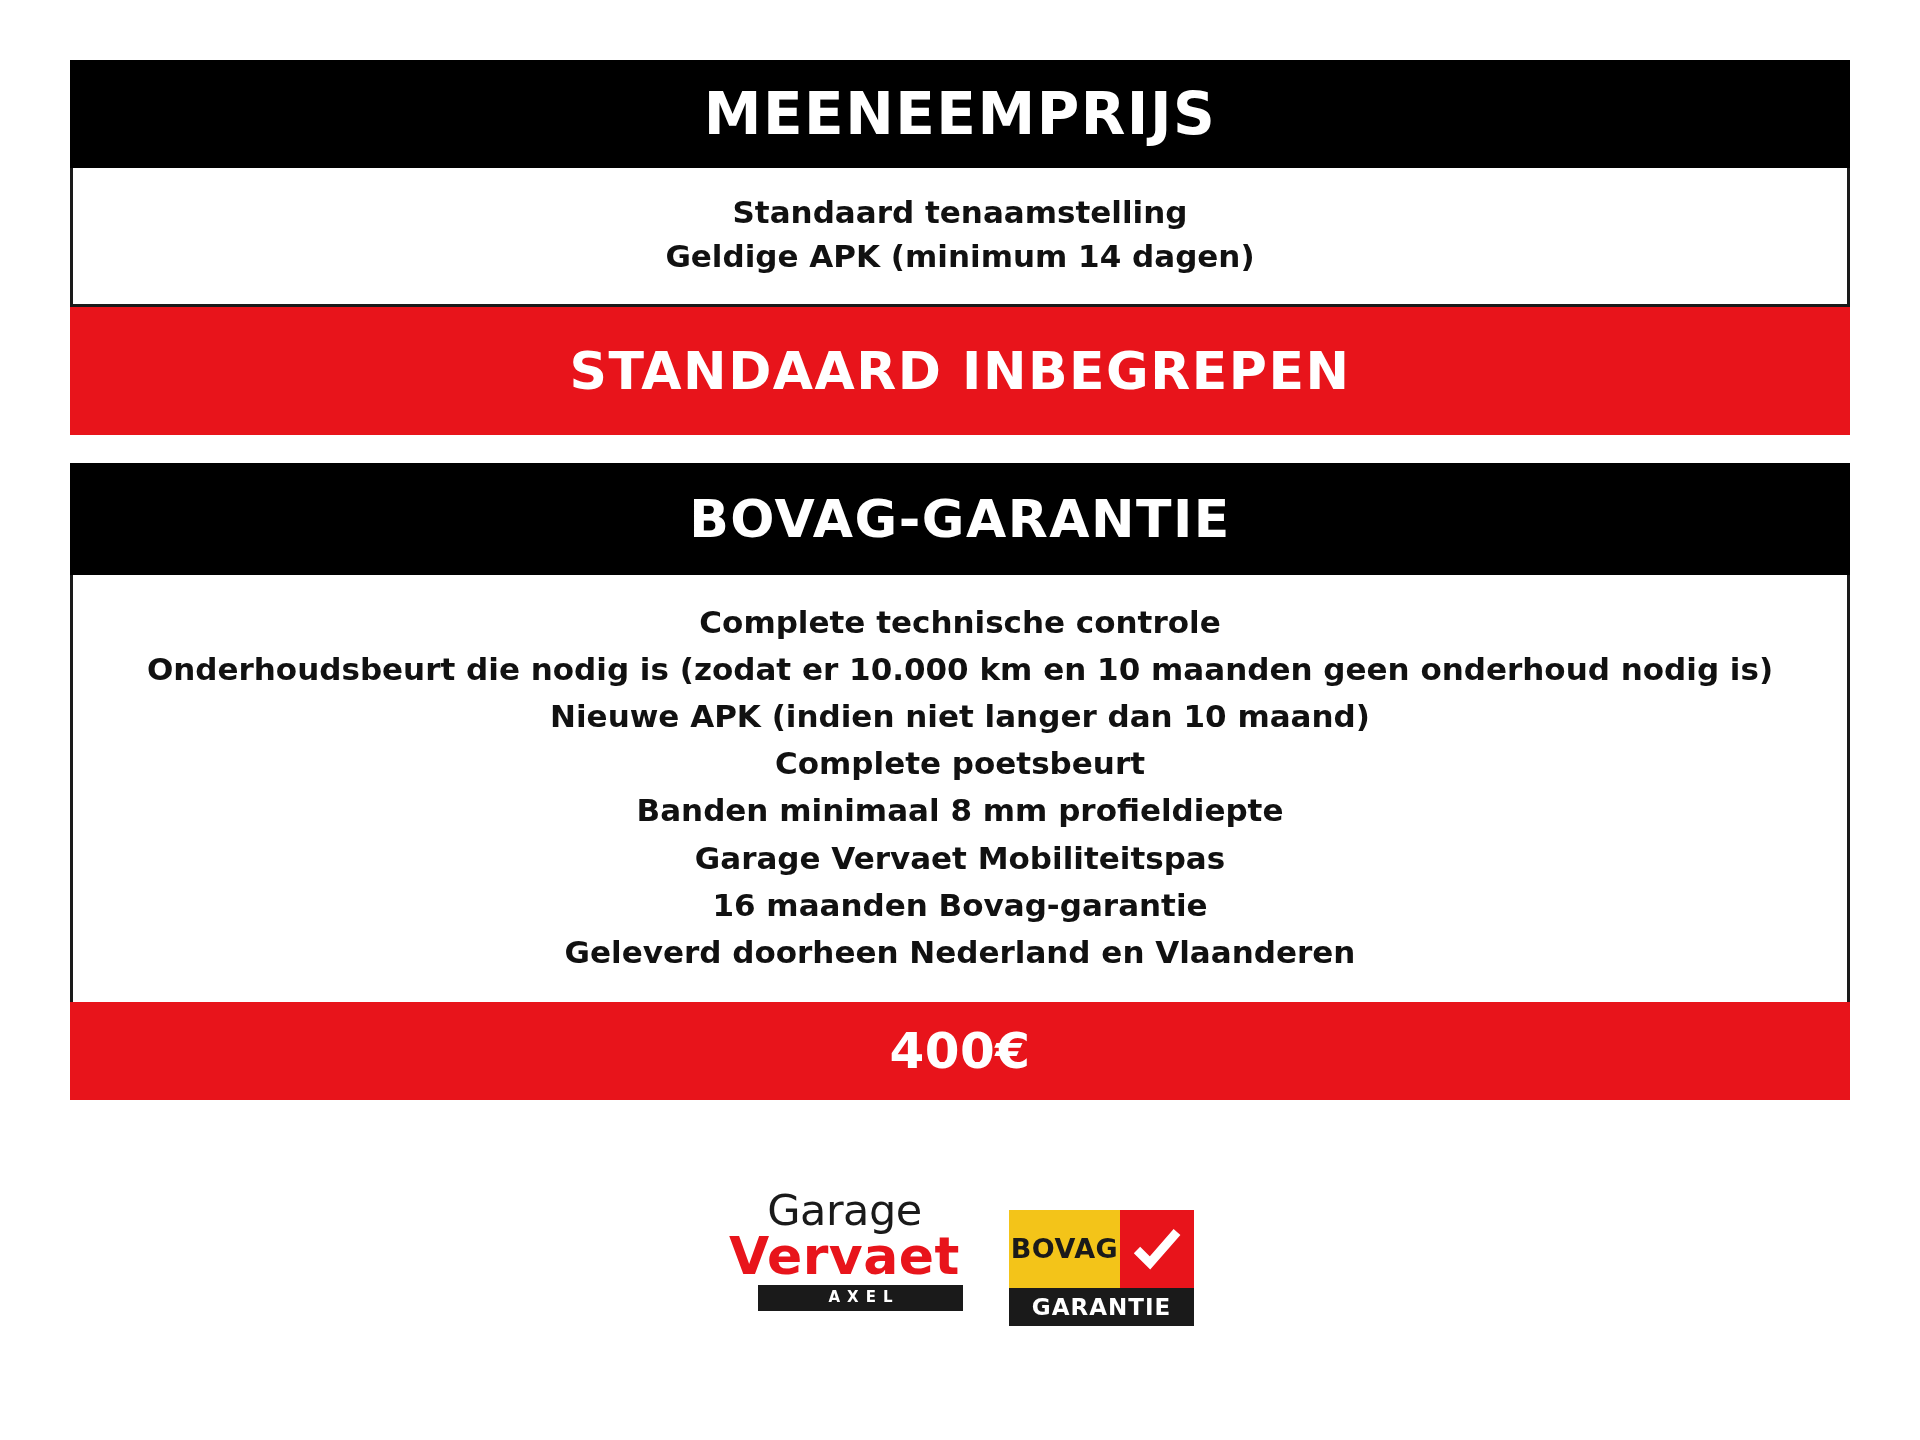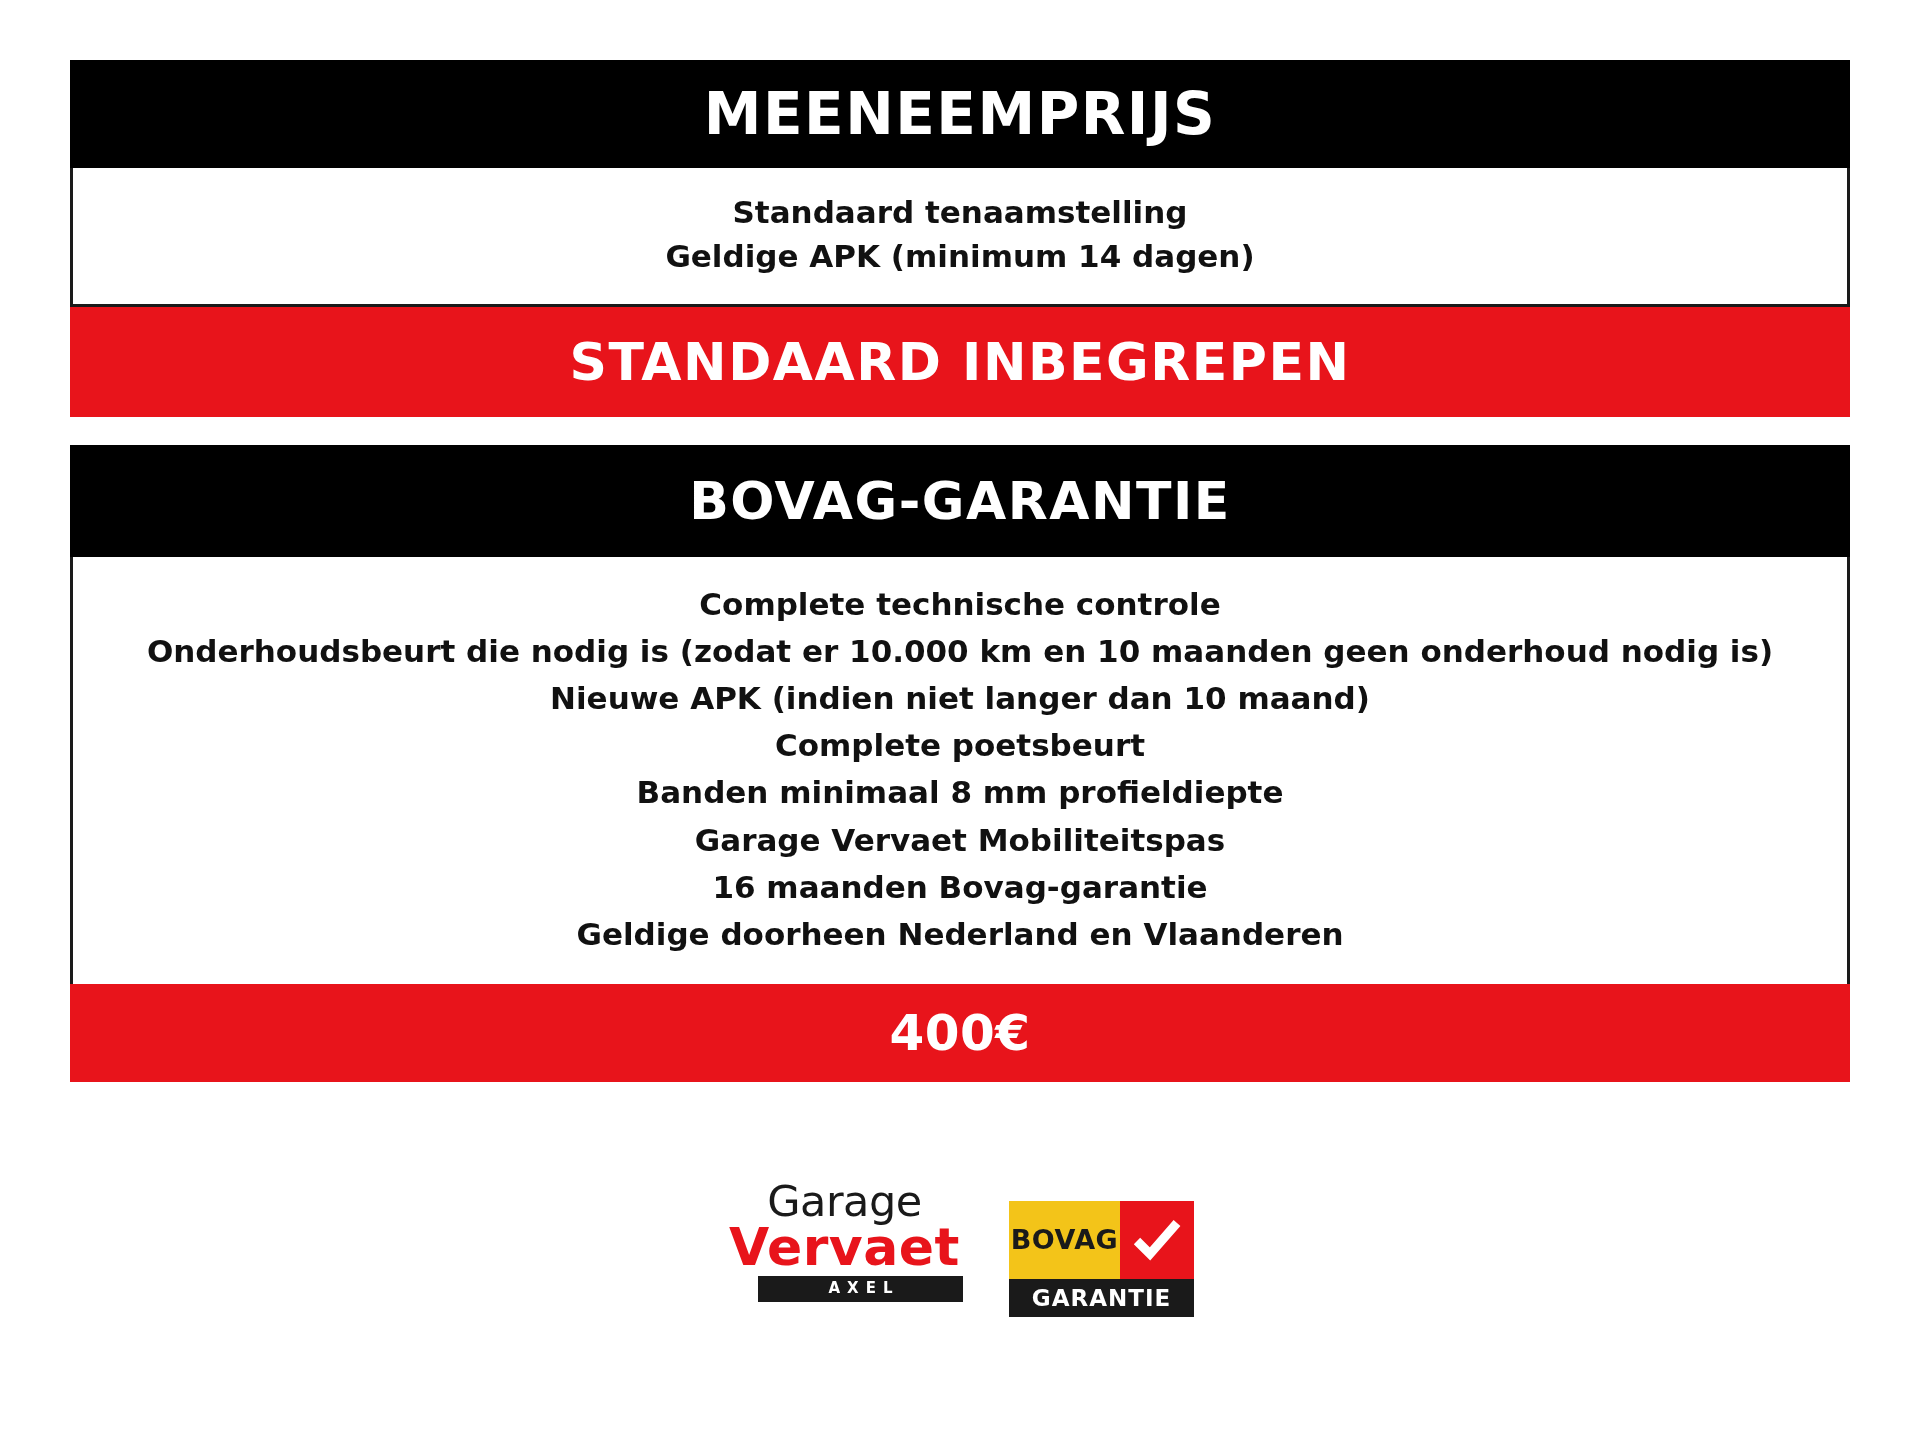--- a/index.html
+++ b/index.html
@@ -76,21 +76,21 @@
     display: block;
   }
   .subline {
     font-size: 31px;
     font-weight: 700;
     line-height: 1.42;
     text-align: center;
     color: #111111;
   }
 
-  .band-standaard { height: 110px; margin-top: 0; }
+  .band-standaard { height: 128px; margin-top: 0; }
 
   .gap-lg { height: 28px; }
 
   .hdr-bovag { height: 112px; }
 
   .list-block {
     padding: 24px 18px 26px 18px;
     display: block;
   }
   .list-item {
@@ -215,21 +215,21 @@
   </div>
 
   <div class="band band-white list-block">
     <div class="list-item">Complete technische controle</div>
     <div class="list-item">Onderhoudsbeurt die nodig is (zodat er 10.000 km en 10 maanden geen onderhoud nodig is)</div>
     <div class="list-item">Nieuwe APK (indien niet langer dan 10 maand)</div>
     <div class="list-item">Complete poetsbeurt</div>
     <div class="list-item">Banden minimaal 8 mm profieldiepte</div>
     <div class="list-item">Garage Vervaet Mobiliteitspas</div>
     <div class="list-item">16 maanden Bovag-garantie</div>
-    <div class="list-item">Geldige doorheen Nederland en Vlaanderen</div>
+    <div class="list-item">Geleverd doorheen Nederland en Vlaanderen</div>
   </div>
 
   <div class="band band-red band-price">
     <span class="price">400€</span>
   </div>
 
   <div class="logos">
 
     <div class="garage-logo">
       <div class="garage-word">Garage</div>

